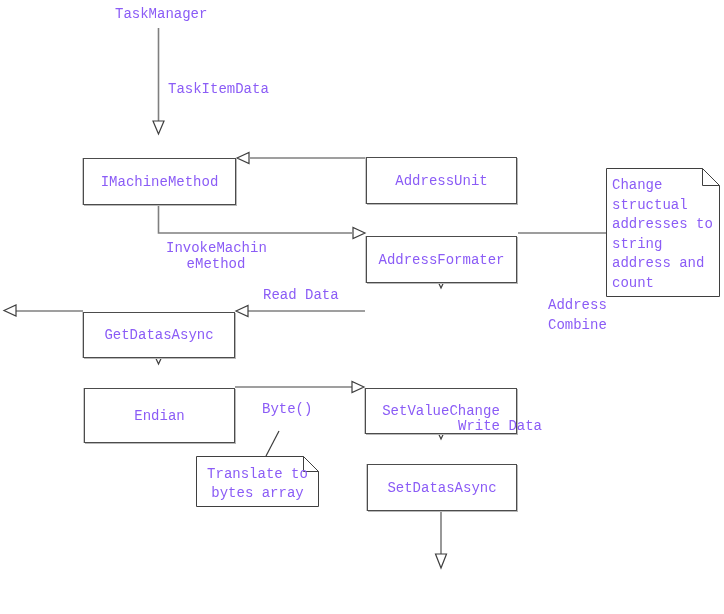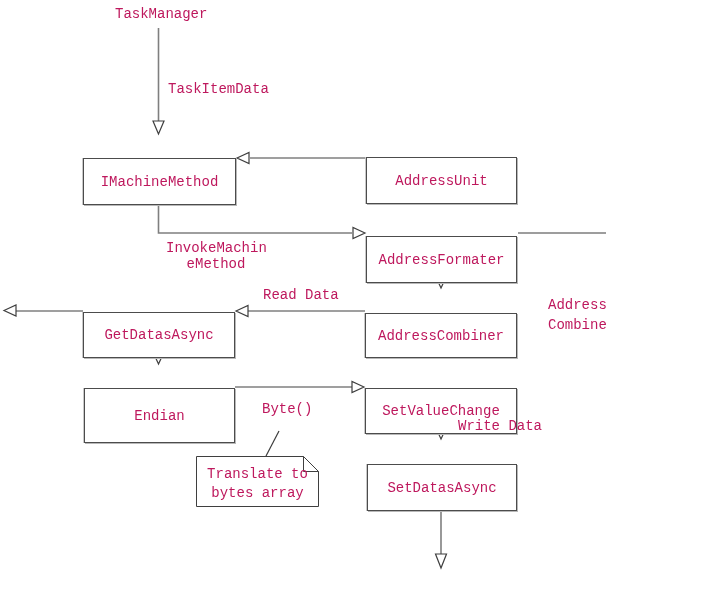--- a/index.html
+++ b/index.html
@@ -3,21 +3,21 @@
 <meta charset="utf-8">
 <style>
   * { margin: 0; padding: 0; box-sizing: border-box; }
   html, body { background: #ffffff; }
   #canvas {
     position: relative;
     width: 724px;
     height: 614px;
     background: #ffffff;
     font-family: "Liberation Mono", "DejaVu Sans Mono", monospace;
-    color: #be185d;
+    color: #8b5cf6;
     overflow: hidden;
   }
   #wires {
     position: absolute;
     left: 0; top: 0;
     width: 724px; height: 614px;
   }
   .node {
     position: absolute;
     background: #ffffff;
@@ -125,35 +125,46 @@
       <polygon points="441,439 435.5,427 446.5,427"></polygon>
       <polygon points="441,568 435.5,554 446.5,554"></polygon>
     </g>
   </svg>
 
   <div class="endpoint" style="left:115px; top:6px;">TaskManager</div>
 
   <div class="node" style="left:83px;  top:134px; width:153px; height:47px;">IMachineMethod</div>
   <div class="node" style="left:366px; top:133px; width:151px; height:47px;">AddressUnit</div>
   <div class="node" style="left:366px; top:212px; width:151px; height:47px;">AddressFormater</div>
-  <div class="node" style="left:365px; top:289px; width:152px; height:45px;">AddressCombiner</div>
   <div class="node" style="left:83px;  top:288px; width:152px; height:46px;">GetDatasAsync</div>
   <div class="node" style="left:84px;  top:364px; width:151px; height:55px;">Endian</div>
   <div class="node" style="left:367px; top:440px; width:150px; height:47px;">SetDatasAsync</div>
   <div class="node" style="left:365px; top:364px; width:152px; height:46px;">SetValueChange</div>
 
   <div class="lbl" style="left:168px; top:81px;">TaskItemData</div>
   <div class="lbl center" style="left:166px; top:240px; width:100px;">InvokeMachin
 eMethod</div>
   <div class="lbl" style="left:263px; top:287px;">Read Data</div>
   <div class="lbl" style="left:540px; top:295px; line-height:20px;margin-left:8px;">Address
 Combine</div>
   <div class="lbl" style="left:262px; top:401px;">Byte()</div>
   <div class="lbl" style="left:458px; top:418px;">Write Data</div>
 
+  <div class="note" style="left:606px; top:168px; width:114px; height:129px;">
+    <svg width="114" height="129" viewBox="0 0 114 129">
+      <path d="M0.5,0.5 H96.5 L113.5,17.5 V128.5 H0.5 Z" fill="#ffffff" stroke="#3f3f3f" stroke-width="1"></path>
+      <path d="M96.5,0.5 V17.5 H113.5" fill="none" stroke="#3f3f3f" stroke-width="1"></path>
+    </svg>
+    <div class="note-text note1-text">Change
+structual
+addresses to
+string
+address and
+count</div>
+  </div>
 
   <div class="note" style="left:196px; top:456px; width:149px; height:51px;">
     <svg width="123" height="51" viewBox="0 0 123 51">
       <path d="M0.5,0.5 H107.5 L122.5,15.5 V50.5 H0.5 Z" fill="#ffffff" stroke="#3f3f3f" stroke-width="1"></path>
       <path d="M107.5,0.5 V15.5 H122.5" fill="none" stroke="#3f3f3f" stroke-width="1"></path>
     </svg>
     <div class="note-text note2-text">Translate to
 bytes array</div>
   </div>
 

